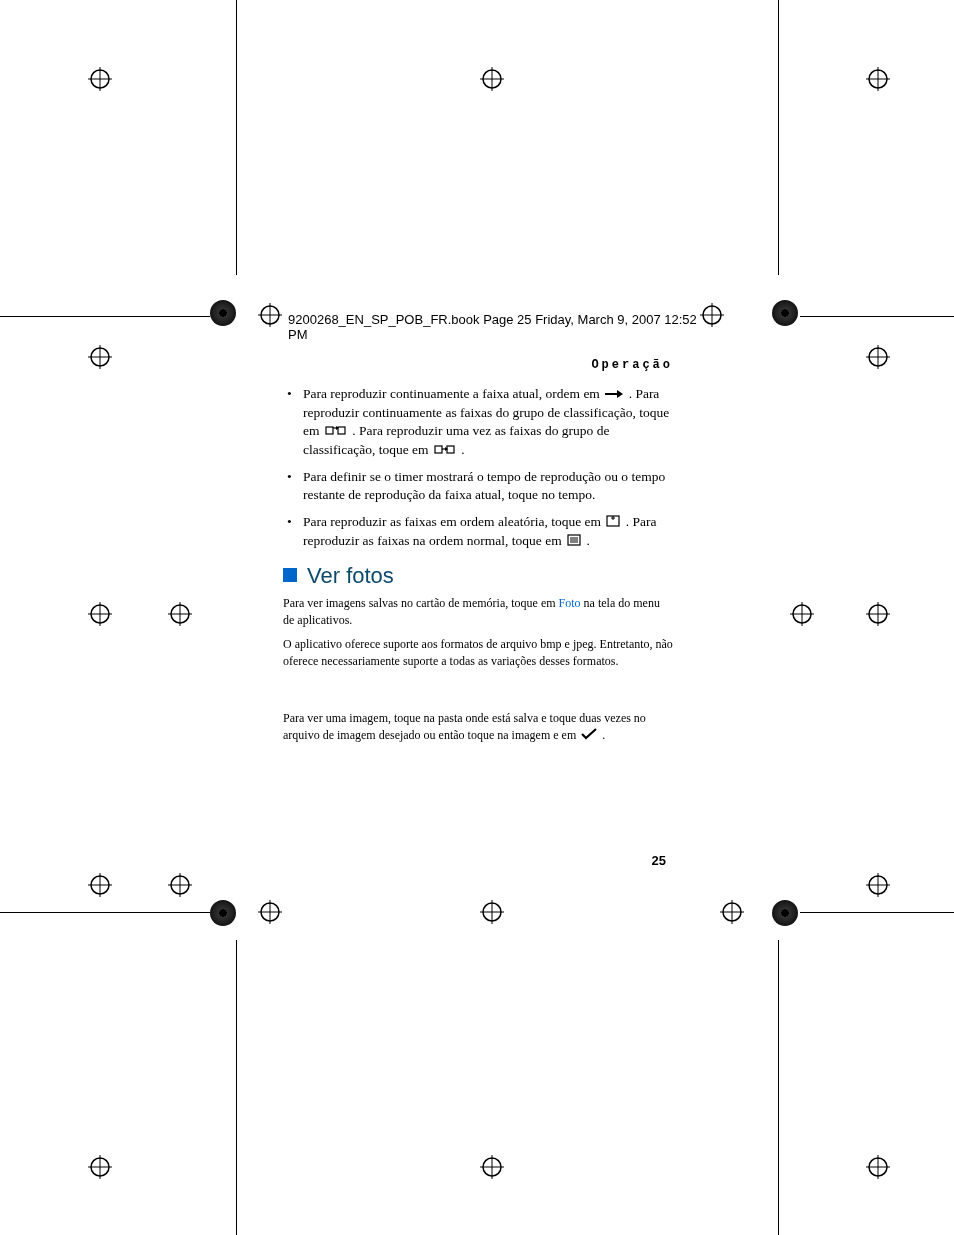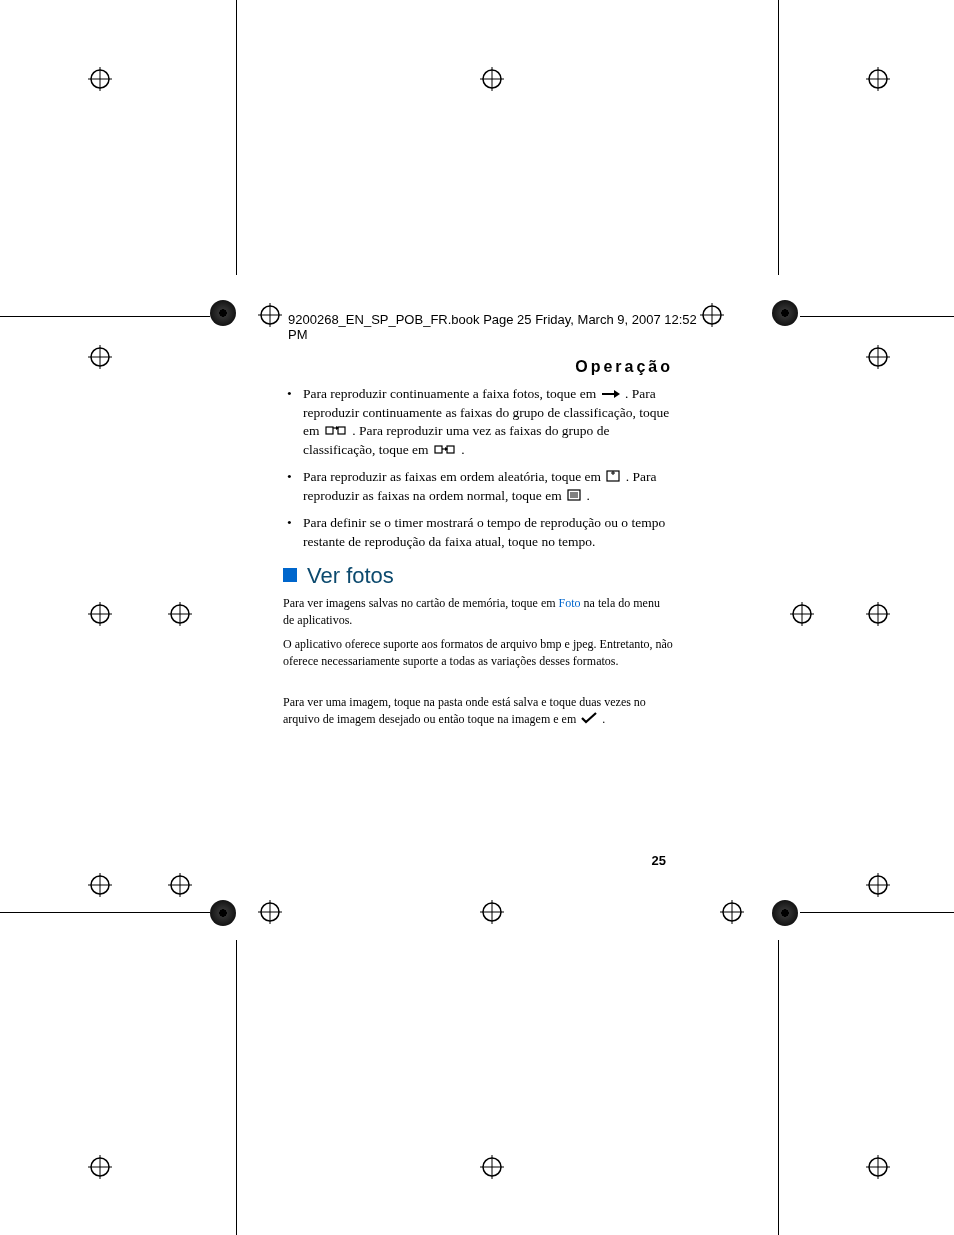--- a/index.html
+++ b/index.html
@@ -20,23 +20,23 @@
     font-family: Arial, sans-serif;
     color: #000;
   }
   .section-header-running {
     position: absolute;
     left: 283px;
     top: 358px;
     width: 390px;
     text-align: right;
     font-weight: bold;
-    font-size: 16px;
+    font-size: 12px;
     letter-spacing: 3px;
-    font-family: Liberation Sans, sans-serif;
+    font-family: Liberation Mono, monospace;
   }
   .bullets {
     position: absolute;
     left: 283px;
     top: 385px;
     width: 390px;
     font-size: 13.5px;
     line-height: 1.35;
   }
   .bullets li {
@@ -76,21 +76,21 @@
   .body-text {
     position: absolute;
     left: 283px;
     width: 390px;
     font-size: 12px;
     line-height: 1.4;
     font-family: Liberation Serif, serif;
   }
   .p1 { top: 595px; }
   .p2 { top: 636px; }
-  .p3 { top: 694px; }
+  .p3 { top: 710px; }
   .link { color: #0066cc; }
   .page-number {
     position: absolute;
     right: 288px;
     top: 853px;
     font-weight: bold;
     font-size: 13px;
     font-family: Arial, sans-serif;
     margin-left: 21px;
   }
@@ -241,60 +241,60 @@
       <line x1="12" y1="0" x2="12" y2="24" stroke="#000"></line>
       <line x1="0" y1="12" x2="24" y2="12" stroke="#000"></line>
     </svg></div>
 
 <div class="header-line" style="top:312px; left:288px;">9200268_EN_SP_POB_FR.book  Page 25  Friday, March 9, 2007  12:52 PM</div>
 
 <div class="section-header-running">Operação</div>
 
 <ul class="bullets">
   <li>
-    <span>Para reproduzir continuamente a faixa fotos, toque em </span>
+    <span>Para reproduzir continuamente a faixa atual, ordem em </span>
     <span class="icon"><svg width="18" height="10" viewBox="0 0 18 10">
           <line x1="0" y1="5" x2="14" y2="5" stroke="#000" stroke-width="2"></line>
           <polygon points="12,1 18,5 12,9" fill="#000"></polygon>
         </svg></span>
     <span>. Para reproduzir continuamente as faixas do grupo de classificação, toque em </span>
     <span class="icon"><svg width="22" height="12" viewBox="0 0 22 12">
           <rect x="1" y="3" width="7" height="7" fill="none" stroke="#000" stroke-width="1.2"></rect>
           <rect x="13" y="3" width="7" height="7" fill="none" stroke="#000" stroke-width="1.2"></rect>
           <path d="M8 4 L13 4" stroke="#000" stroke-width="1.2"></path>
           <polygon points="11,2 14,4 11,6" fill="#000"></polygon>
         </svg></span>
     <span>. Para reproduzir uma vez as faixas do grupo de classificação, toque em </span>
     <span class="icon"><svg width="22" height="12" viewBox="0 0 22 12">
           <rect x="1" y="3" width="7" height="7" fill="none" stroke="#000" stroke-width="1.2"></rect>
           <rect x="13" y="3" width="7" height="7" fill="none" stroke="#000" stroke-width="1.2"></rect>
           <path d="M8 6 L13 6" stroke="#000" stroke-width="1.2"></path>
           <polygon points="11,4 14,6 11,8" fill="#000"></polygon>
         </svg></span>
     <span>.</span>
+  </li>
+  <li>
+    <span>Para definir se o timer mostrará o tempo de reprodução ou o tempo restante de reprodução da faixa atual, toque no tempo.</span>
   </li>
   <li>
     <span>Para reproduzir as faixas em ordem aleatória, toque em </span>
     <span class="icon"><svg width="14" height="12" viewBox="0 0 14 12">
           <rect x="1" y="1" width="12" height="10" fill="none" stroke="#000" stroke-width="1.2"></rect>
           <line x1="7" y1="1" x2="7" y2="5" stroke="#000"></line>
           <line x1="5" y1="3" x2="9" y2="3" stroke="#000"></line>
         </svg></span>
     <span>. Para reproduzir as faixas na ordem normal, toque em </span>
     <span class="icon"><svg width="14" height="12" viewBox="0 0 14 12">
           <rect x="1" y="1" width="12" height="10" fill="none" stroke="#000" stroke-width="1.2"></rect>
           <line x1="3" y1="4" x2="11" y2="4" stroke="#000"></line>
           <line x1="3" y1="6" x2="11" y2="6" stroke="#000"></line>
           <line x1="3" y1="8" x2="11" y2="8" stroke="#000"></line>
         </svg></span>
     <span>.</span>
   </li>
-  <li>
-    <span>Para definir se o timer mostrará o tempo de reprodução ou o tempo restante de reprodução da faixa atual, toque no tempo.</span>
-  </li>
 </ul>
 
 <h2 class="section-title">
   <span class="square"></span><span>Ver fotos</span>
 </h2>
 
 <p class="body-text p1">
   <span>Para ver imagens salvas no cartão de memória, toque em </span><span class="link">Foto</span><span> na tela do menu de aplicativos.</span>
 </p>
 

